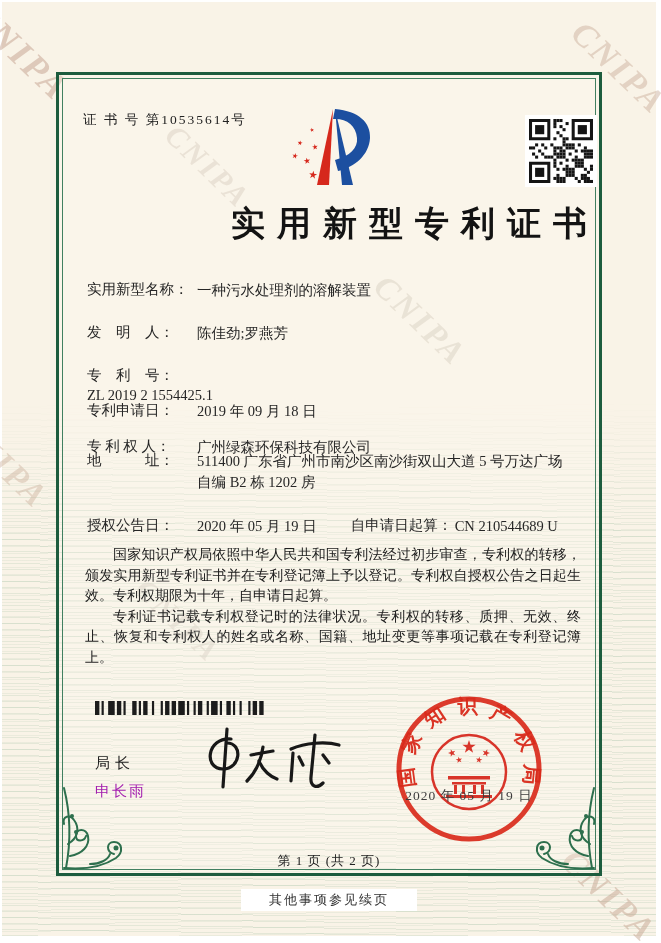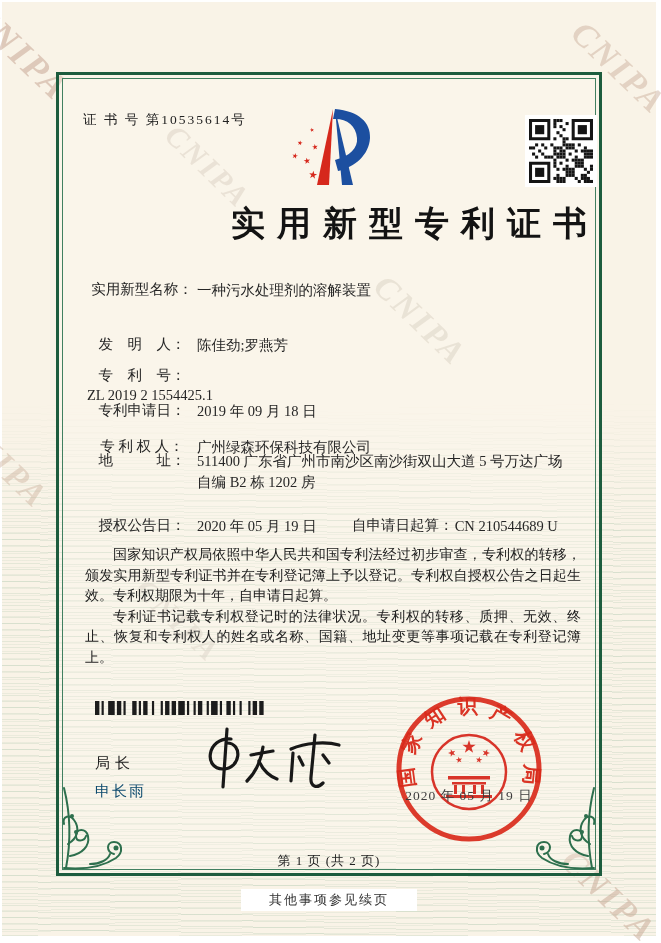--- a/index.html
+++ b/index.html
@@ -17,31 +17,31 @@
       transform:rotate(44deg);transform-origin:left top;white-space:nowrap;user-select:none;}
   .frame{position:absolute;left:54px;top:70px;width:540px;height:798px;z-index:2;
          border:3px solid #1d5c3e;background:rgba(255,252,244,0.25);}
   .frame-inner{position:absolute;inset:3px;border:1px solid #418060;pointer-events:none;}
   .certno{position:absolute;left:24px;top:36px;font-size:13.5px;letter-spacing:2px;color:#222;text-align:center;}
   .logo{position:absolute;left:228px;top:30px;}
   .qr{position:absolute;left:466px;top:40px;background:#fff;padding:4px;line-height:0;}
   .title{position:absolute;left:0;right:0;top:126px;text-align:right;font-size:34px;
          font-weight:bold;letter-spacing:12px;text-indent:12px;color:#131313;}
   .frow{position:absolute;left:28px;width:502px;display:flex;font-size:14.5px;color:#262626;}
-  .flabel{flex:none;width:110px;text-align:center;}
+  .flabel{flex:none;width:110px;}
   .fvalue{white-space:pre-line;line-height:21px;}
   .fpair{display:flex;}
   .paras{position:absolute;left:26px;top:470px;width:496px;font-size:14px;line-height:20.5px;
          color:#202020;text-align:justify;}
   .paras p{margin:0;text-indent:2em;}
   .barcode{position:absolute;left:36px;top:626px;line-height:0;}
   .director-title{position:absolute;left:36px;top:679px;font-size:15px;letter-spacing:5px;
          color:#1b1b1b;font-family:"Liberation Sans","DejaVu Sans",sans-serif;}
   .director-name{position:absolute;left:36px;top:707px;font-size:15px;letter-spacing:2px;
-         color:#0c4a6e;font-family:"Liberation Sans","DejaVu Sans",sans-serif;}
+         color:#a21caf;font-family:"Liberation Sans","DejaVu Sans",sans-serif;}
   .signature{position:absolute;left:128px;top:650px;}
   .seal{position:absolute;left:333px;top:617px;width:154px;height:154px;z-index:4;}
   .seal-date{position:absolute;left:318px;top:712px;width:184px;z-index:5;text-align:center;
          font-size:13.5px;color:#3d3d3d;letter-spacing:1px;}
   .pageinfo{position:absolute;left:0;right:0;top:777px;text-align:center;font-size:13px;
          color:#222;letter-spacing:1px;}
   .cont-note{position:absolute;left:50%;transform:translateX(-50%);top:887px;z-index:3;
          background:#ffffff;padding:2px 28px;font-size:13px;color:#333;letter-spacing:2px;}
   .orn{position:absolute;bottom:1px;z-index:3;line-height:0;}
   .orn.left{left:1px;}
@@ -205,21 +205,21 @@
           <rect x="60" y="60" width="3" height="3"></rect>
         </svg>
     </div>
 
     <div class="title">实用新型专利证书</div>
 
     <div class="frow" style="top:205px;">
       <span class="flabel">实用新型名称：</span>
       <span class="fvalue">一种污水处理剂的溶解装置</span>
     </div>
-    <div class="frow" style="top:260px;">
+    <div class="frow" style="top:248px;">
       <span class="flabel">发　明　人：</span>
       <span class="fvalue">陈佳劲;罗燕芳</span>
     </div>
     <div class="frow" style="top:291px;flex-direction:column;">
       <span class="flabel">专　利　号：</span>
       <span class="fvalue">ZL 2019 2 1554425.1</span>
     </div>
     <div class="frow" style="top:326px;">
       <span class="flabel">专利申请日：</span>
       <span class="fvalue">2019 年 09 月 18 日</span>

